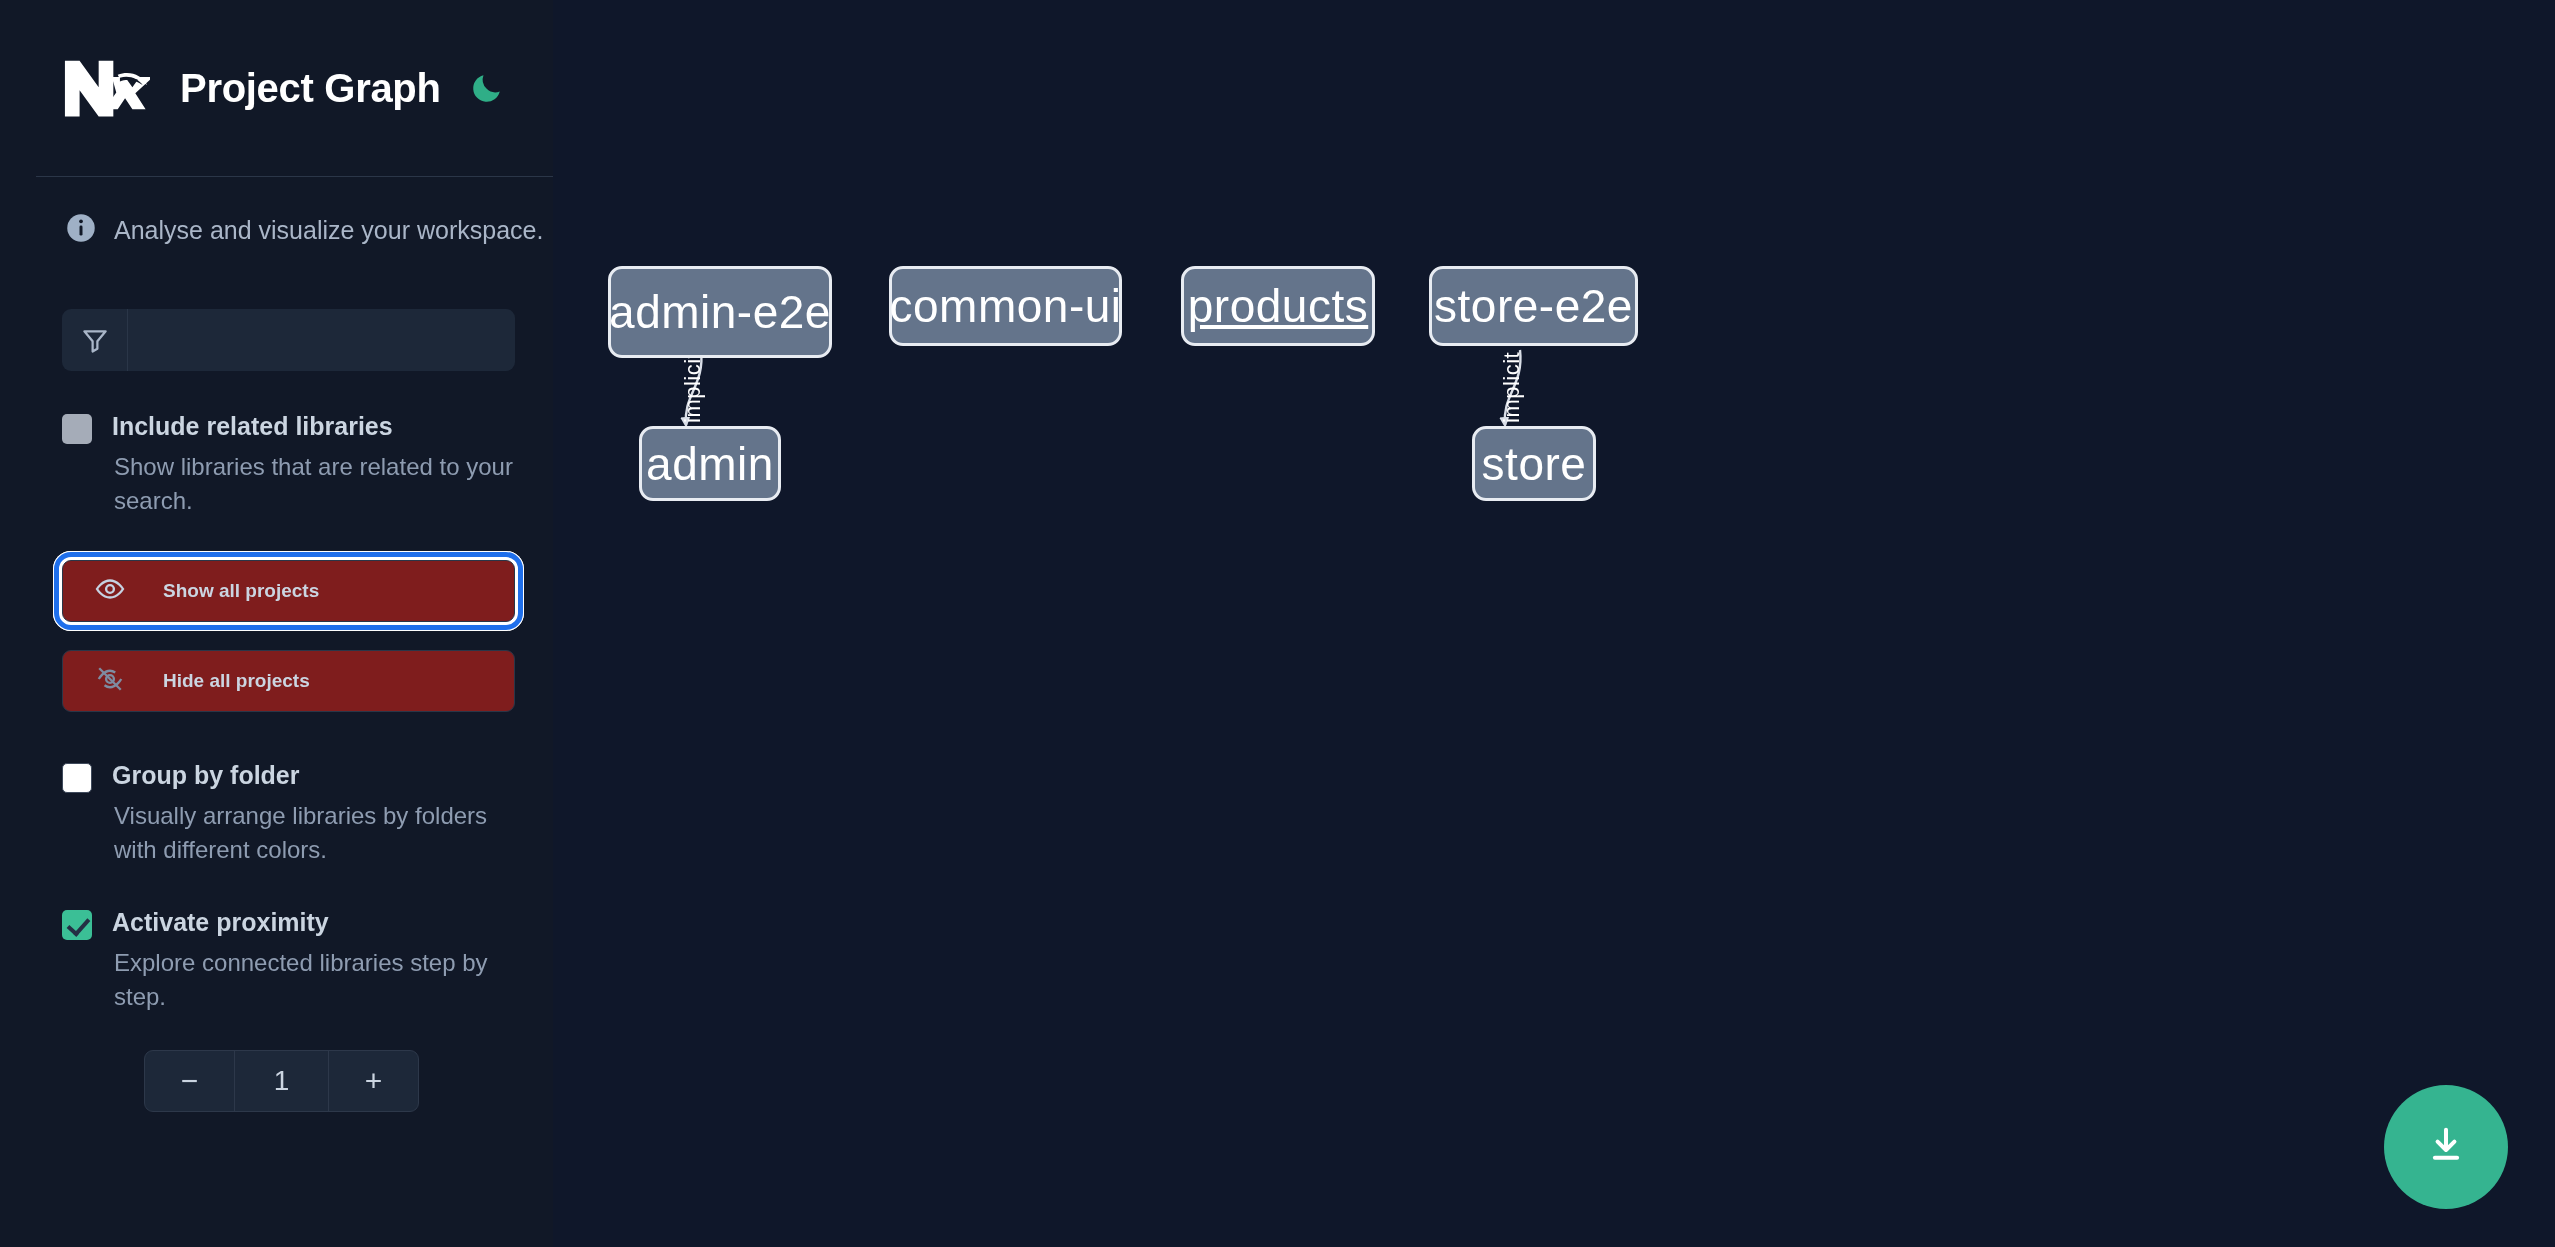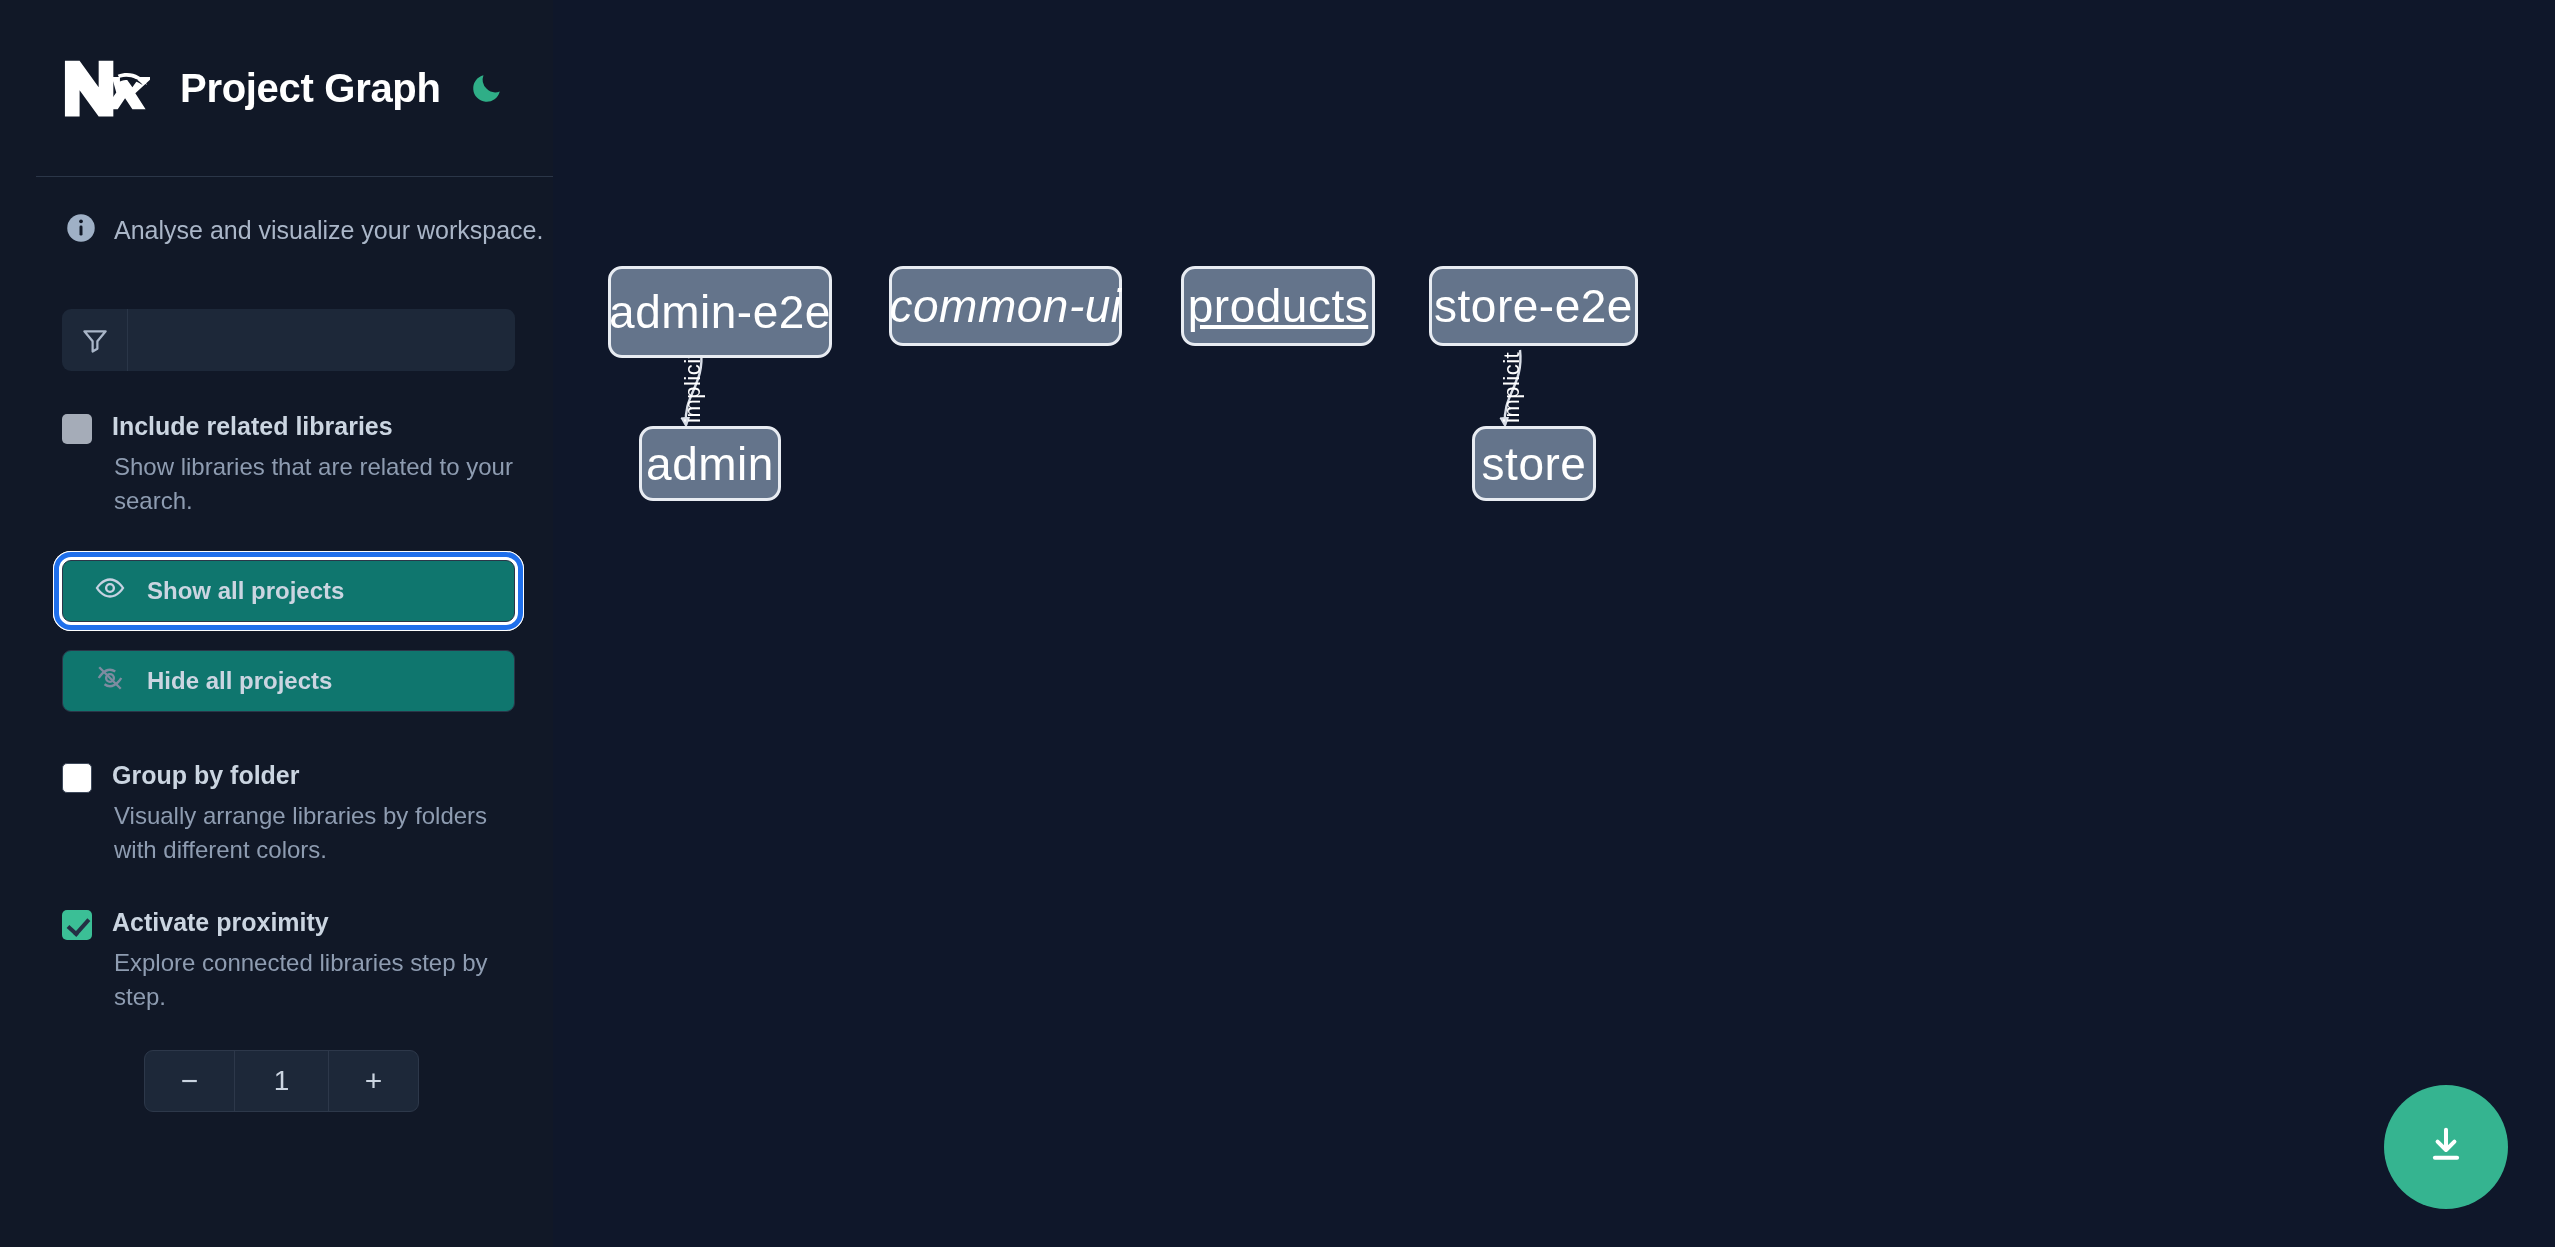--- a/index.html
+++ b/index.html
@@ -126,27 +126,27 @@
     border: solid #243044;
     border-width: 0 4px 4px 0;
     transform: rotate(42deg);
   }
 
   .btn-stack { padding: 0 38px 0 26px; }
   .btn {
     width: 100%;
     height: 62px;
     border-radius: 9px;
-    background: #0f766e;
-    display: flex;
-    align-items: center;
-    gap: 22px;
+    background: #7f1d1d;
+    display: flex;
+    align-items: center;
+    gap: 38px;
     padding-left: 32px;
     color: #cbd5e1;
-    font-size: 24px;
+    font-size: 19px;
     font-weight: 700;
     cursor: pointer;
     border: 1px solid #2a3648;
   }
   .btn-focused {
     outline: 5px solid #1f6feb;
     outline-offset: 3px;
     box-shadow: 0 0 0 9px #ffffff, 0 0 0 9px #ffffff;
   }
   .btn-focused-wrap {
@@ -363,21 +363,21 @@
 
       <path d="M148,350 C152,385 130,395 133,425" fill="none" stroke="#d9dee7" stroke-width="2.4" marker-end="url(#arrow)"></path>
 
       <path d="M967,350 C971,385 949,395 952,425" fill="none" stroke="#d9dee7" stroke-width="2.4" marker-end="url(#arrow)"></path>
     </svg>
 
     <div class="edge-label" style="left:105px; top:375px; width:70px; text-align:center;">implicit</div>
     <div class="edge-label" style="left:924px; top:375px; width:70px; text-align:center;">implicit</div>
 
     <div class="node" style="left:55px;  top:266px; width:224px; height:92px;">admin-e2e</div>
-    <div class="node" style="left:336px; top:266px; width:233px; height:80px;font-style:italic;">common-ui</div>
+    <div class="node" style="left:336px; top:266px; width:233px; height:80px;">common-ui</div>
     <div class="node" style="left:628px; top:266px; width:194px; height:80px;text-decoration:underline;">products</div>
     <div class="node" style="left:876px; top:266px; width:209px; height:80px;">store-e2e</div>
     <div class="node" style="left:86px;  top:426px; width:142px; height:75px;">admin</div>
     <div class="node" style="left:919px; top:426px; width:124px; height:75px;">store</div>
 
     <div class="fab">
       <span>
         <svg viewBox="0 0 24 24" width="46" height="46" fill="none" stroke="#ffffff" stroke-width="2.1" stroke-linecap="round" stroke-linejoin="round">
           <path d="M12 4v10"></path>
           <path d="M7.6 10.2L12 14.6l4.4-4.4"></path>

